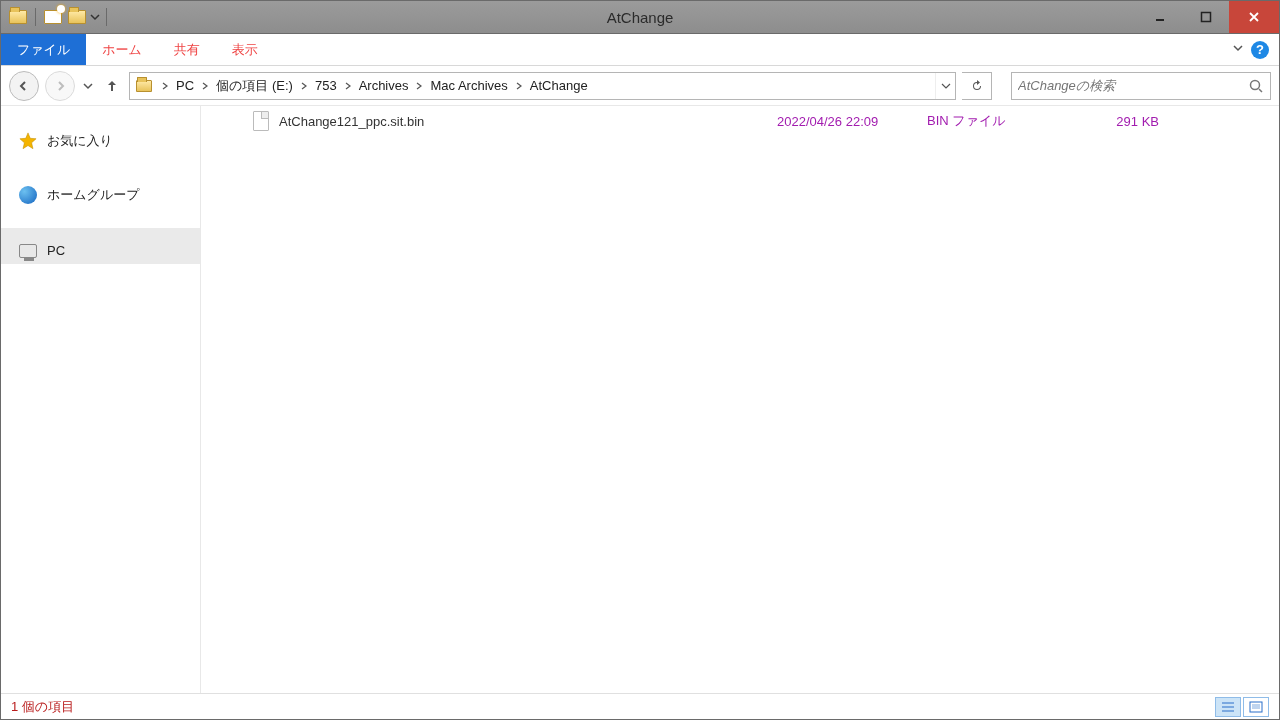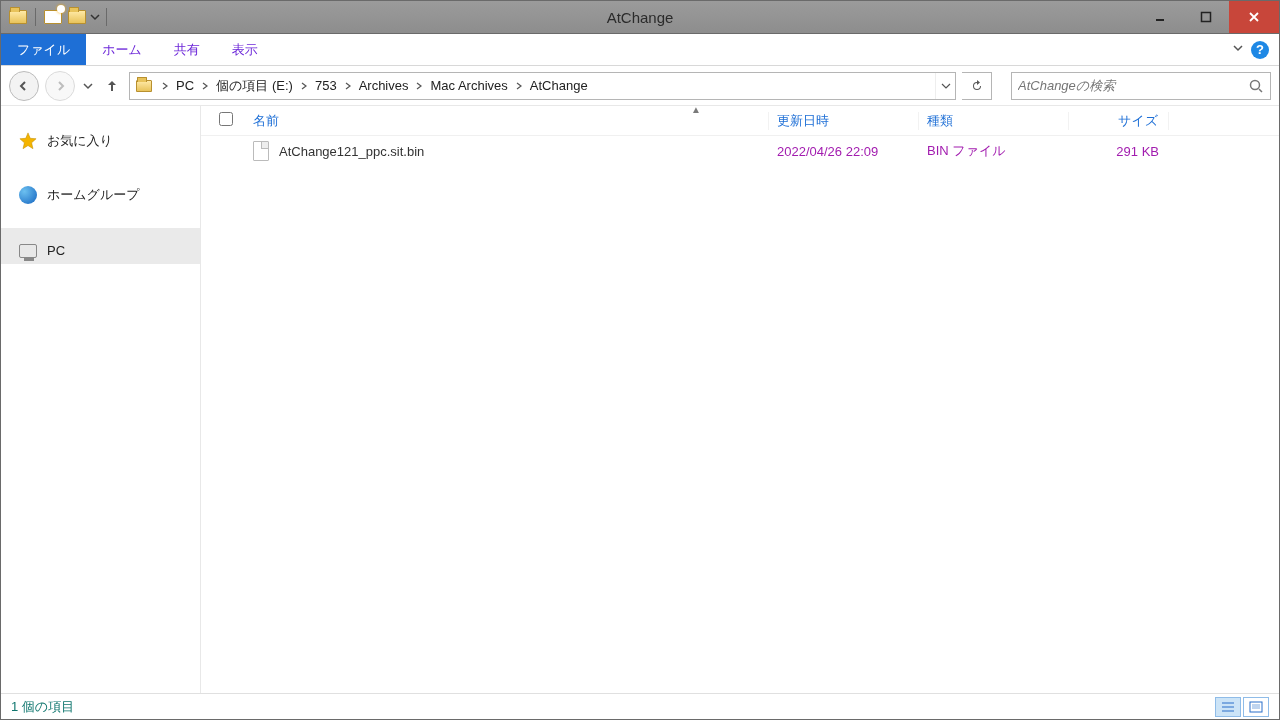--- a/index.html
+++ b/index.html
@@ -16,21 +16,21 @@
   .qat-sep { width:1px; height:18px; background:#6a6a6a; margin:0 4px; }
   .qat-drop { width:10px; height:22px; display:flex; align-items:center; justify-content:center; color:#333; }
   .title-text { position:absolute; left:50%; transform:translateX(-50%); color:#2b2b2b; font-size:15px; }
   .win-controls { margin-left:auto; display:flex; height:100%; }
   .win-btn { width:46px; display:flex; align-items:center; justify-content:center; color:#222; }
   .win-btn.close { background:#c8463a; color:#fff; width:50px; }
   .win-btn svg { width:12px; height:12px; }
 
   
   .ribbon { height:32px; background:#fff; display:flex; align-items:stretch; border-bottom:1px solid #d8d8d8; }
-  .ribbon-tab { padding:0 16px; display:flex; align-items:center; color:#6d28d9; font-size:13px; }
+  .ribbon-tab { padding:0 16px; display:flex; align-items:center; color:#ef4444; font-size:13px; }
   .ribbon-tab.file { background:#1e6fd6; color:#fff; }
   .ribbon-right { margin-left:auto; display:flex; align-items:center; gap:6px; padding-right:10px; }
   .chev-down { width:14px; height:14px; }
   .help-icon { width:18px; height:18px; border-radius:50%; background:#1e88e5; color:#fff; display:flex; align-items:center; justify-content:center; font-weight:bold; font-size:13px; }
 
   
   .navbar { height:40px; background:#fff; display:flex; align-items:center; padding:4px 8px; gap:6px; border-bottom:1px solid #e8e8e8; }
   .nav-arrow { width:30px; height:30px; border:1px solid #bcbcbc; border-radius:50%; display:flex; align-items:center; justify-content:center; background:#f3f3f3; }
   .nav-arrow.disabled { opacity:.55; }
   .nav-arrow svg { width:12px; height:12px; }
@@ -72,21 +72,21 @@
 
   .rows { flex:1; }
   .row { display:flex; align-items:center; height:30px; padding-left:18px; color:#333; }
   .row .col-name { display:flex; align-items:center; gap:10px; color:#333; }
   .row .col-date,.row .col-type,.row .col-size { color:#a21caf; border:none; }
   .row .col-name,.row .col-date,.row .col-type,.row .col-size{ border:none; }
   .file-ico { width:16px; height:20px; border:1px solid #bbb; background:#fff; border-radius:1px; position:relative; }
   .file-ico::after { content:""; position:absolute; top:0; right:0; width:6px; height:6px; background:#eee; border-left:1px solid #bbb; border-bottom:1px solid #bbb; }
 
   
-  .statusbar { height:26px; border-top:1px solid #e0e0e0; display:flex; align-items:center; padding:0 10px; color:#0f766e; }
+  .statusbar { height:26px; border-top:1px solid #e0e0e0; display:flex; align-items:center; padding:0 10px; color:#b91c1c; }
   .view-toggles { margin-left:auto; display:flex; gap:2px; }
   .vt { width:26px; height:20px; border:1px solid #8fbce8; display:flex; align-items:center; justify-content:center; background:#fff; }
   .vt.active { background:#cce4f7; }
 </style>
 </head>
 <body>
 
 <div class="titlebar">
   <div class="qat">
     <div class="qat-icon">
@@ -237,28 +237,20 @@
     </div>
     <div class="side-spacer"></div>
     <div class="side-item selected">
       <div class="pc-ico"></div>
       <span>PC</span>
     </div>
     <div class="side-spacer"></div>
   </div>
 
   <div class="content">
-    <div class="cols">
-      <div class="col-check"><input type="checkbox" style=""></div>
-      <div class="col-name">名前</div>
-      <div class="sort-ind">▲</div>
-      <div class="col-date">更新日時</div>
-      <div class="col-type">種類</div>
-      <div class="col-size">サイズ</div>
-    </div>
     <div class="rows">
       <div class="row">
         <div class="col-check"></div>
         <div class="col-name">
           <div class="file-ico"></div>
           <span>AtChange121_ppc.sit.bin</span>
         </div>
         <div class="col-date">2022/04/26 22:09</div>
         <div class="col-type">BIN ファイル</div>
         <div class="col-size">291 KB</div>

